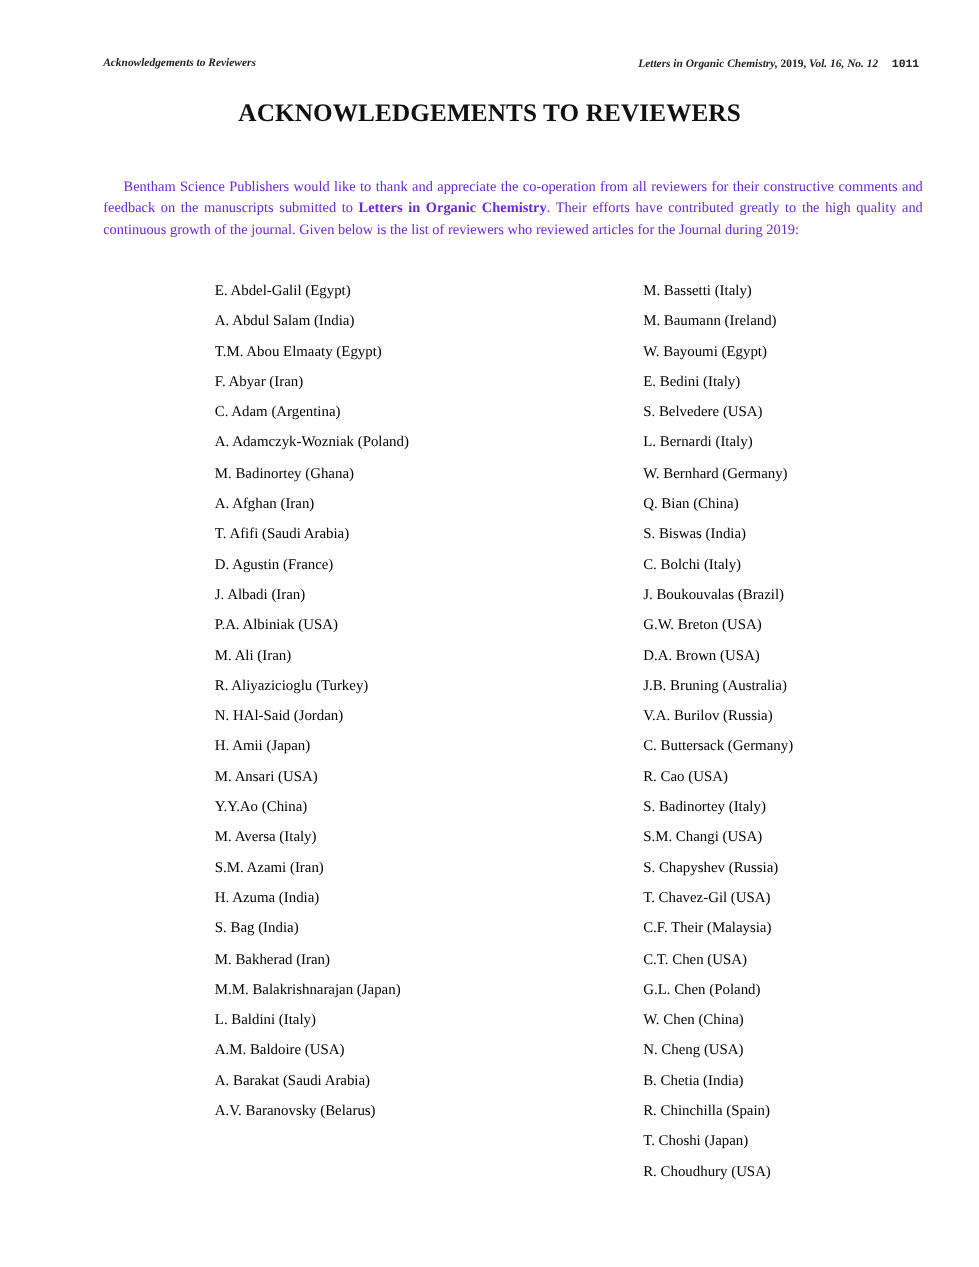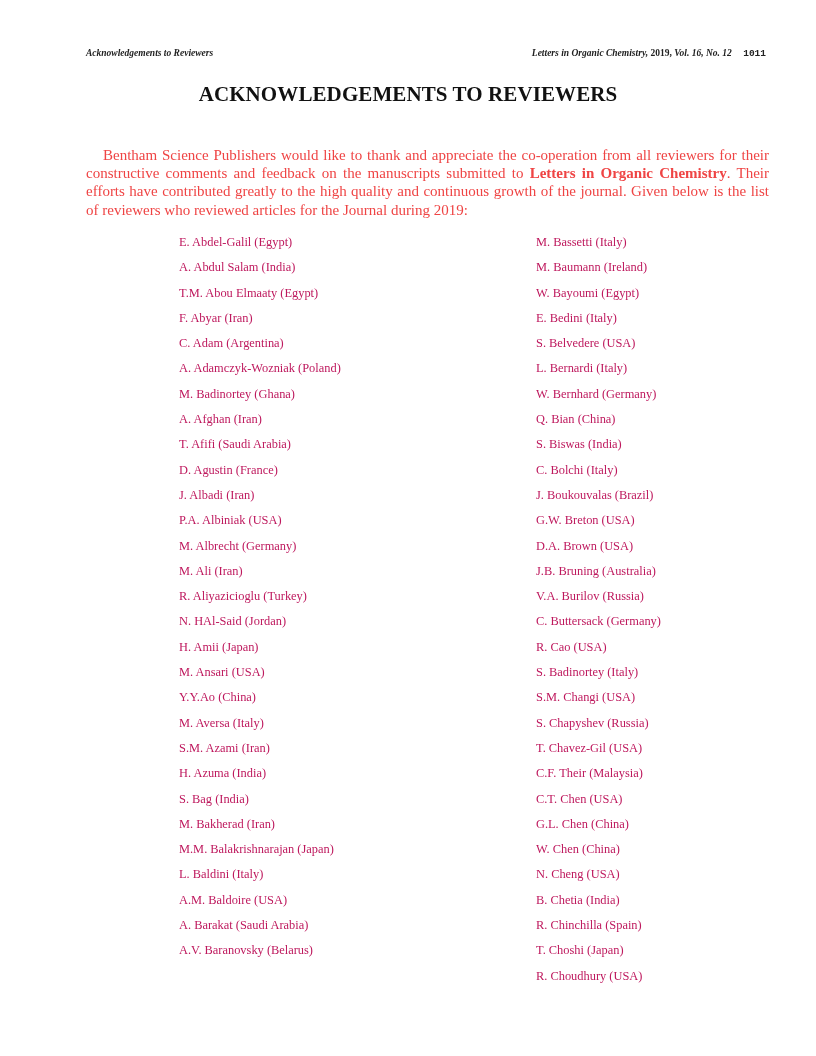--- a/index.html
+++ b/index.html
@@ -54,38 +54,38 @@
       font-size: 21px;
       font-weight: bold;
       letter-spacing: 0.1px;
       color: #111;
     }
     .intro {
       position: absolute;
       top: 146px;
       left: 86px;
       width: 683px;
-      font-size: 15px;
+      font-size: 12px;
       line-height: 18.2px;
       text-align: justify;
       text-indent: 17px;
-      color: #ef4444;
+      color: #6d28d9;
       margin: 0;
     }
     .intro b {
       font-weight: bold;
     }
     .reviewer-col {
       position: absolute;
       top: 234px;
       list-style: none;
       margin: 0;
       padding: 0;
       font-size: 12.4px;
-      color: #be185d;
+      color: #000000;
     }
     .reviewer-col.left { left: 179px; }
     .reviewer-col.right { left: 536px; }
     .reviewer-col li {
       height: 25.3px;
       line-height: 16px;
       white-space: nowrap;
     }
   </style>
 </head>
@@ -111,21 +111,20 @@
     <li>T.M. Abou Elmaaty (Egypt)</li>
     <li>F. Abyar (Iran)</li>
     <li>C. Adam (Argentina)</li>
     <li>A. Adamczyk-Wozniak (Poland)</li>
     <li>M. Badinortey (Ghana)</li>
     <li>A. Afghan (Iran)</li>
     <li>T. Afifi (Saudi Arabia)</li>
     <li>D. Agustin (France)</li>
     <li>J. Albadi (Iran)</li>
     <li>P.A. Albiniak (USA)</li>
-    <li>M. Albrecht (Germany)</li>
     <li>M. Ali (Iran)</li>
     <li>R. Aliyazicioglu (Turkey)</li>
     <li>N. HAl-Said (Jordan)</li>
     <li>H. Amii (Japan)</li>
     <li>M. Ansari (USA)</li>
     <li>Y.Y.Ao (China)</li>
     <li>M. Aversa (Italy)</li>
     <li>S.M. Azami (Iran)</li>
     <li>H. Azuma (India)</li>
     <li>S. Bag (India)</li>
@@ -153,20 +152,20 @@
     <li>J.B. Bruning (Australia)</li>
     <li>V.A. Burilov (Russia)</li>
     <li>C. Buttersack (Germany)</li>
     <li>R. Cao (USA)</li>
     <li>S. Badinortey (Italy)</li>
     <li>S.M. Changi (USA)</li>
     <li>S. Chapyshev (Russia)</li>
     <li>T. Chavez-Gil (USA)</li>
     <li>C.F. Their (Malaysia)</li>
     <li>C.T. Chen (USA)</li>
-    <li>G.L. Chen (China)</li>
+    <li>G.L. Chen (Poland)</li>
     <li>W. Chen (China)</li>
     <li>N. Cheng (USA)</li>
     <li>B. Chetia (India)</li>
     <li>R. Chinchilla (Spain)</li>
     <li>T. Choshi (Japan)</li>
     <li>R. Choudhury (USA)</li>
   </ul>
 
 </body></html>

